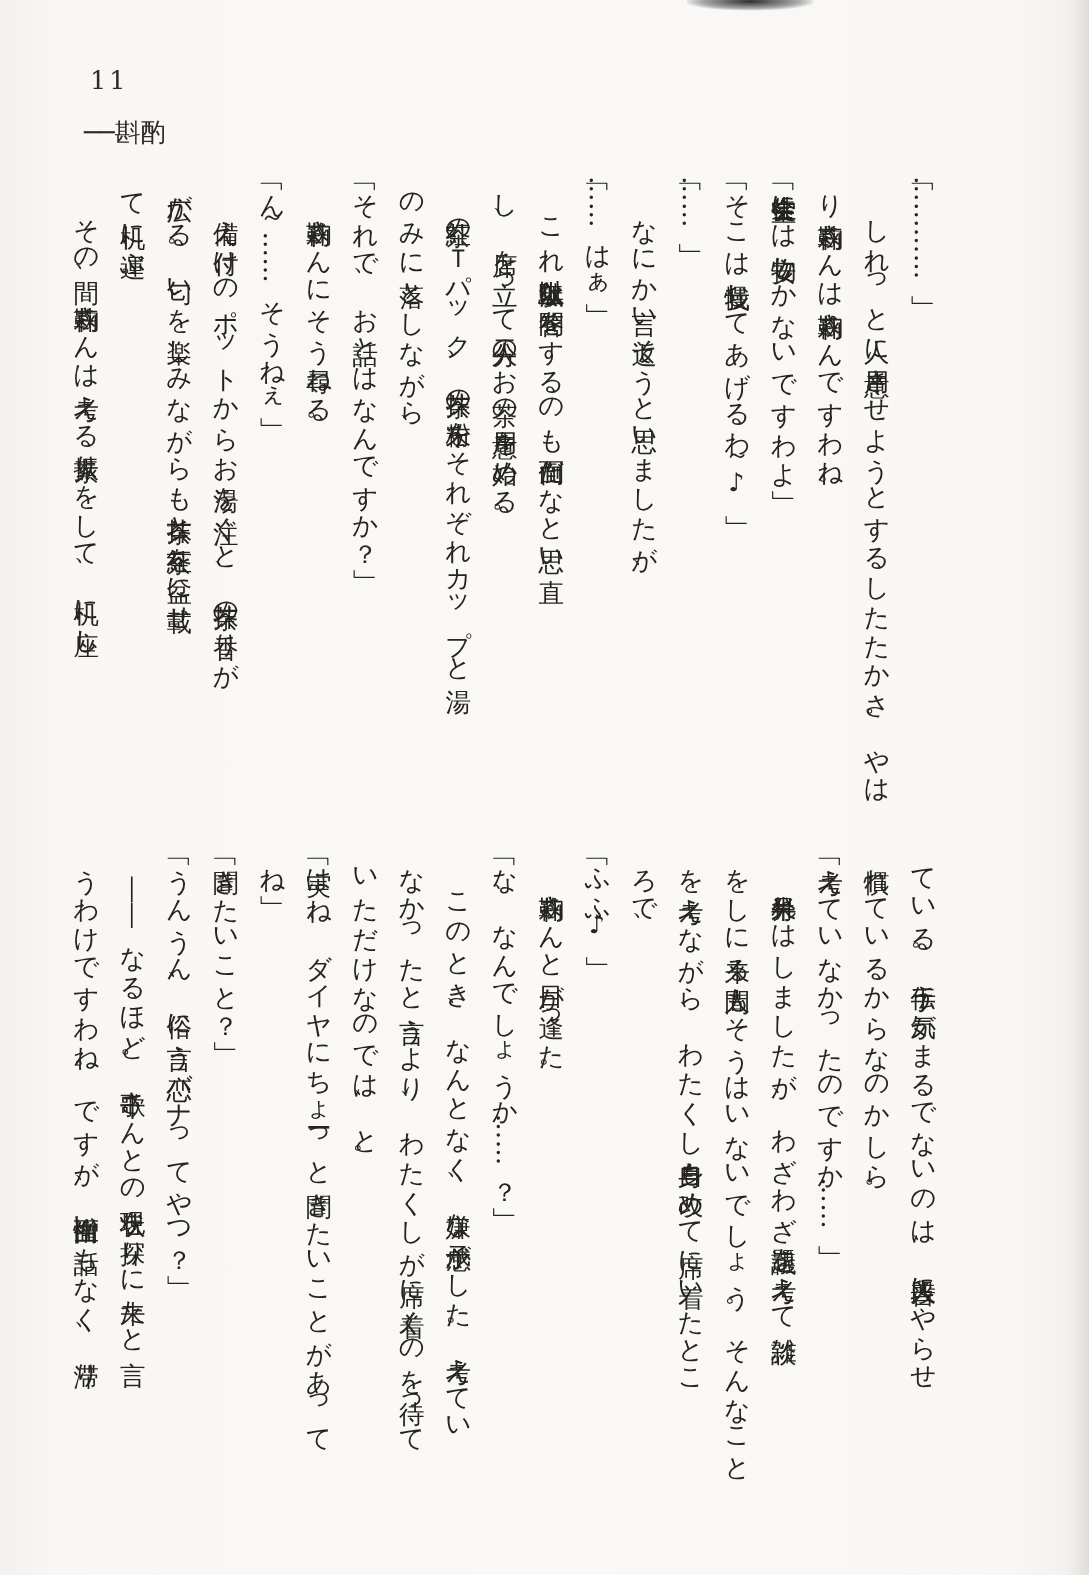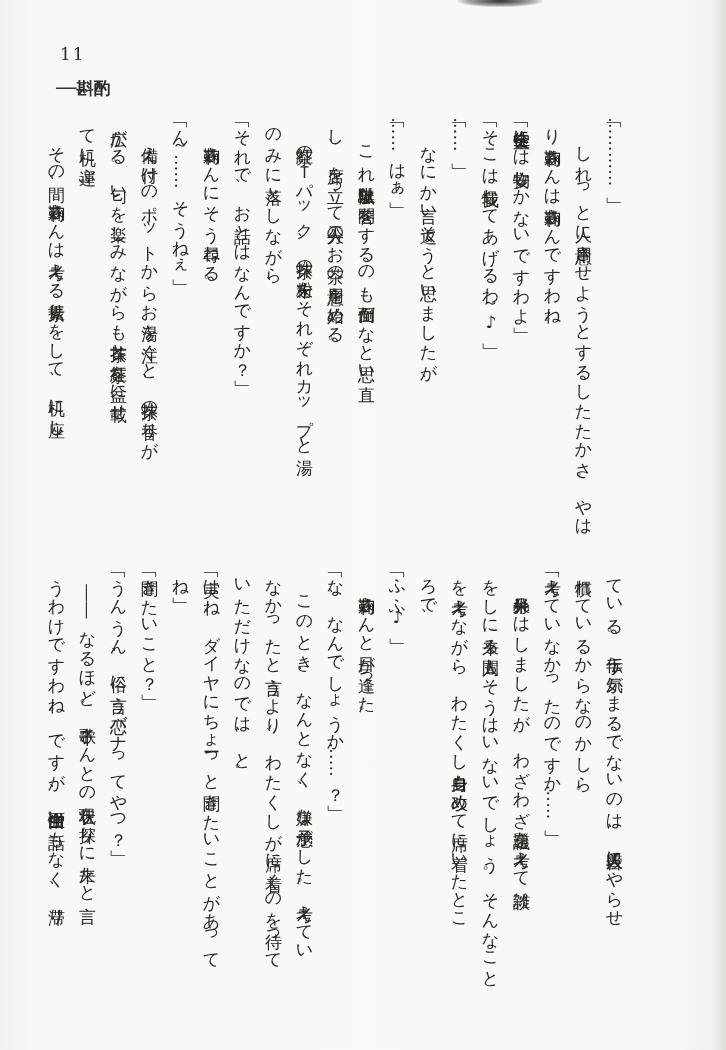--- a/index.html
+++ b/index.html
@@ -21,21 +21,21 @@
   .artifact-edge{
     position:absolute;top:0;right:0;width:14px;height:1050px;
     background:linear-gradient(90deg, rgba(120,118,112,0) 0%, rgba(120,118,112,.14) 100%);
   }
   .page-number{
     position:absolute;top:44px;left:60px;
     font-size:17px;letter-spacing:2px;color:#2c2b29;
   }
   .chapter-header{
     position:absolute;top:77px;left:56px;
-    font-size:17px;letter-spacing:0;color:#2c2b29;white-space:nowrap;font-weight:bold;
+    font-size:17px;letter-spacing:0;color:#2c2b29;white-space:nowrap;
   }
   .vblock{
     position:absolute;
     writing-mode:vertical-rl;-webkit-writing-mode:vertical-rl;
     text-orientation:mixed;
   }
   .vblock p{
     margin:0;padding:0;
     font-size:17px;
     line-height:31px;           

